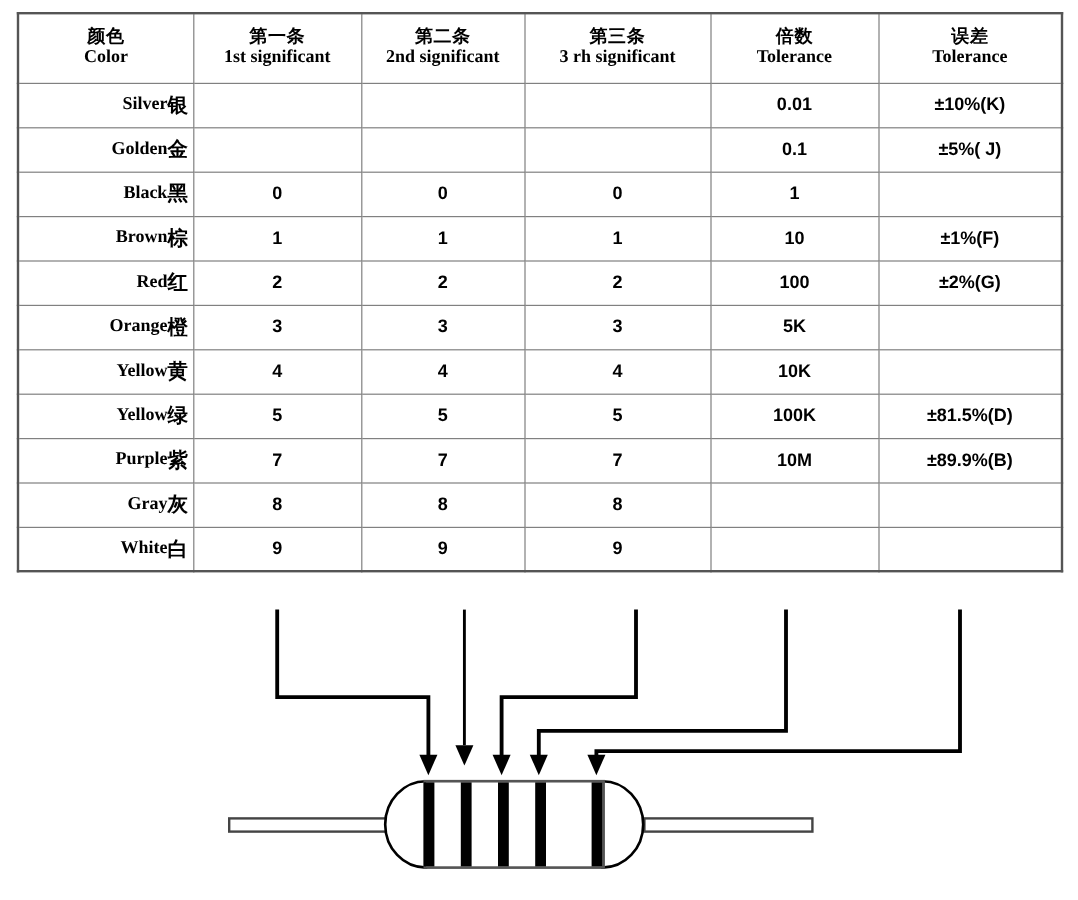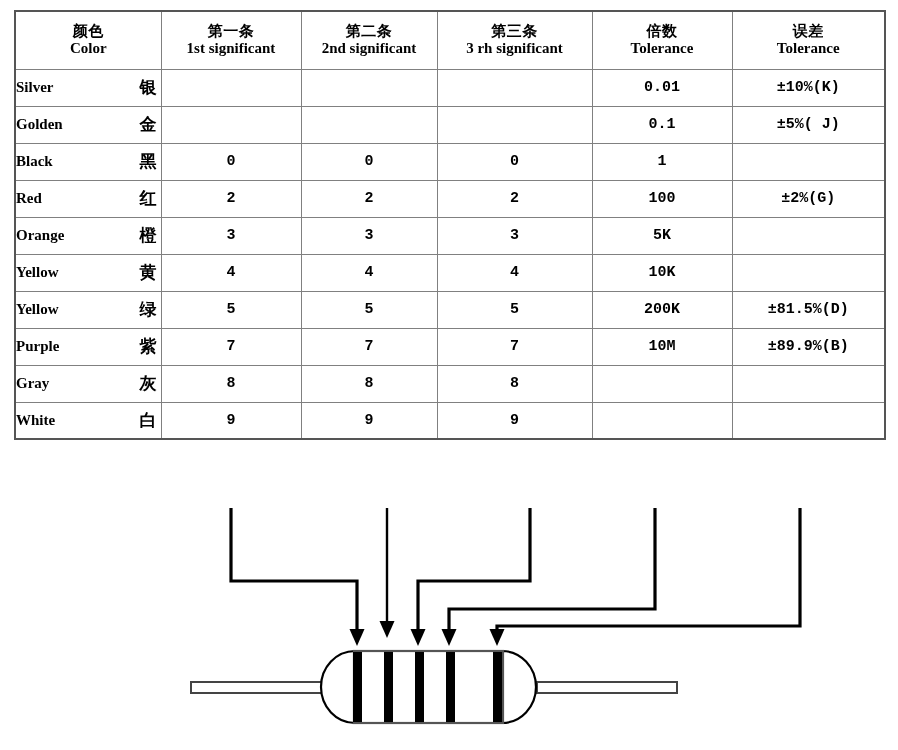--- a/index.html
+++ b/index.html
@@ -61,39 +61,39 @@
   }
 
   
   td.color-cell {
     text-align: left;
     padding: 0 12px 0 18px;
   }
   .color-row-inner {
     display: flex;
     align-items: center;
-    justify-content: space-between;
+    justify-content: flex-end;
     width: 100%;
   }
   .color-en {
     font-size: 15px;
     font-weight: bold;
     font-family: "Liberation Serif", serif;
     white-space: nowrap;
   }
   .color-cn {
     font-size: 17px;
     font-weight: bold;
     font-family: "DejaVu Sans", "Liberation Sans", sans-serif;
     padding-right: 4px;
   }
   td.digit-cell, td.mult-cell, td.tol-cell {
     font-size: 15px;
     font-weight: bold;
-    font-family: Liberation Mono, monospace;
+    font-family: Liberation Sans, sans-serif;
   }
 
   
   #diagram {
     position: absolute;
     left: 0;
     top: 0;
     width: 898px;
     height: 750px;
     pointer-events: none;
@@ -175,20 +175,33 @@
         </td>
         <td class="digit-cell">0</td>
         <td class="digit-cell">0</td>
         <td class="digit-cell">0</td>
         <td class="mult-cell">1</td>
         <td class="tol-cell"></td>
       </tr>
       <tr>
         <td class="color-cell">
           <div class="color-row-inner">
+            <span class="color-en">Brown</span>
+            <span class="color-cn">棕</span>
+          </div>
+        </td>
+        <td class="digit-cell">1</td>
+        <td class="digit-cell">1</td>
+        <td class="digit-cell">1</td>
+        <td class="mult-cell">10</td>
+        <td class="tol-cell">±1%(F)</td>
+      </tr>
+      <tr>
+        <td class="color-cell">
+          <div class="color-row-inner">
             <span class="color-en">Red</span>
             <span class="color-cn">红</span>
           </div>
         </td>
         <td class="digit-cell">2</td>
         <td class="digit-cell">2</td>
         <td class="digit-cell">2</td>
         <td class="mult-cell">100</td>
         <td class="tol-cell">±2%(G)</td>
       </tr>
@@ -221,21 +234,21 @@
       <tr>
         <td class="color-cell">
           <div class="color-row-inner">
             <span class="color-en">Yellow</span>
             <span class="color-cn">绿</span>
           </div>
         </td>
         <td class="digit-cell">5</td>
         <td class="digit-cell">5</td>
         <td class="digit-cell">5</td>
-        <td class="mult-cell">200K</td>
+        <td class="mult-cell">100K</td>
         <td class="tol-cell">±81.5%(D)</td>
       </tr>
       <tr>
         <td class="color-cell">
           <div class="color-row-inner">
             <span class="color-en">Purple</span>
             <span class="color-cn">紫</span>
           </div>
         </td>
         <td class="digit-cell">7</td>

